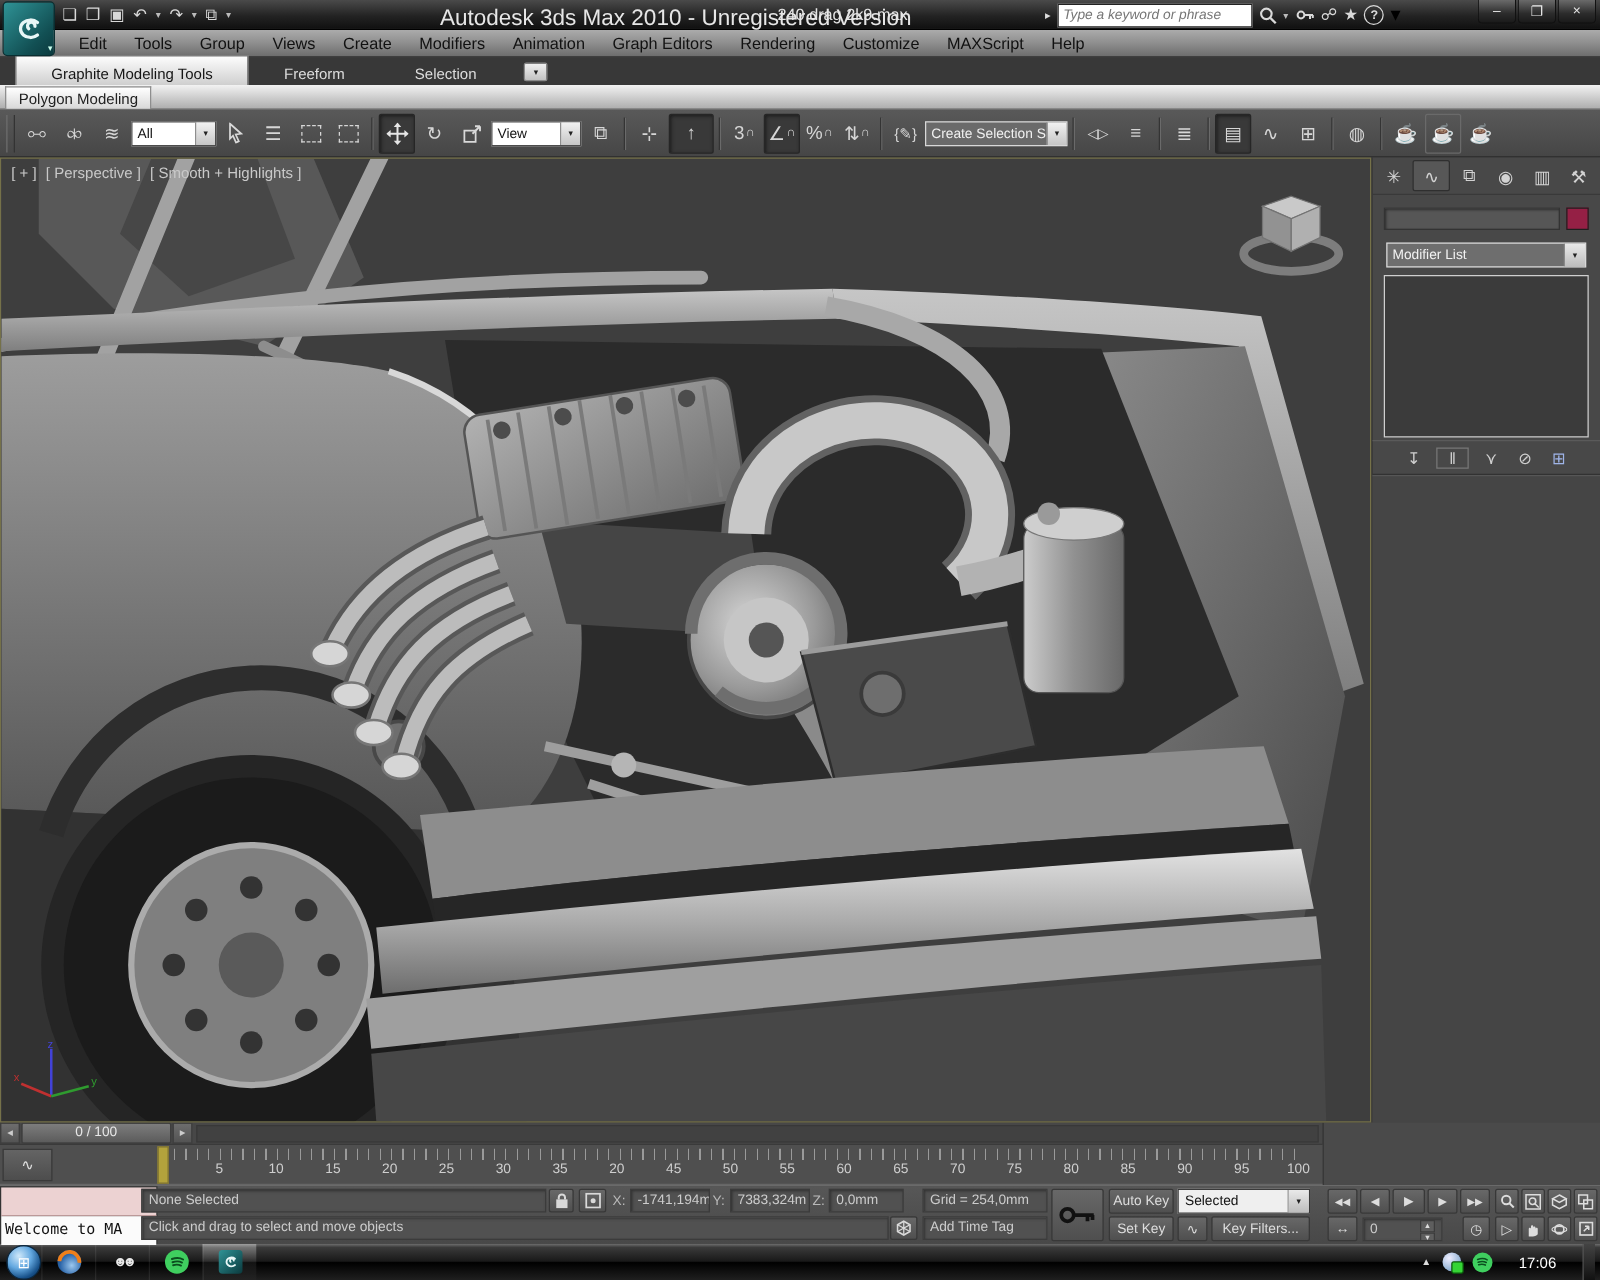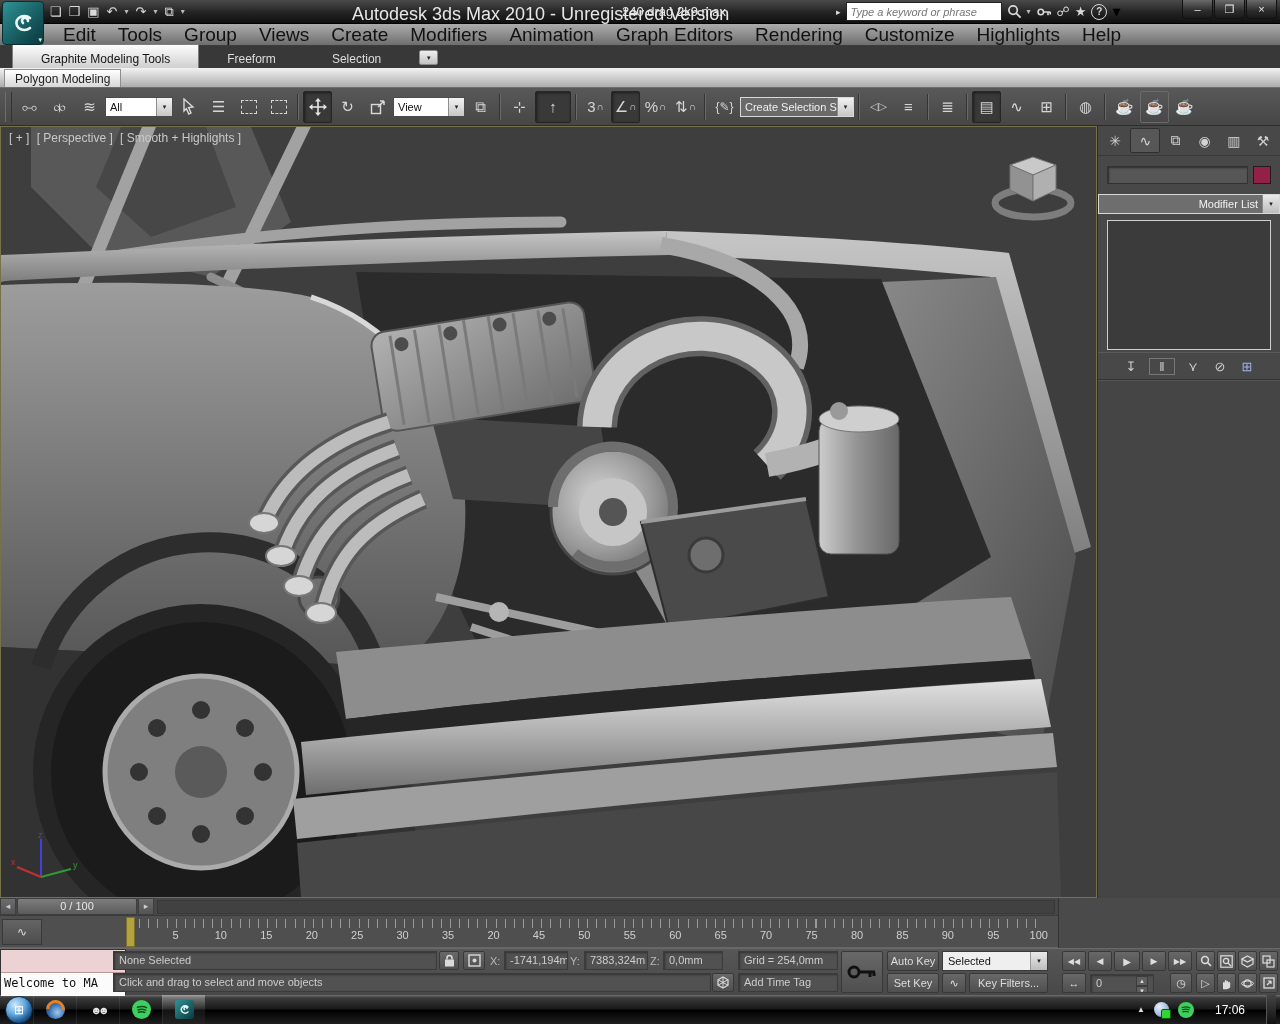--- a/index.html
+++ b/index.html
@@ -28,21 +28,21 @@
   .help-circ{width:14px;height:14px;border:1.5px solid #d9d9d9;border-radius:50%;font-size:10px;
              display:inline-flex;align-items:center;justify-content:center;color:#d9d9d9;font-weight:bold;}
   .win-controls{position:absolute;right:3px;top:0;display:flex;gap:1px;}
   .win-btn{width:29px;height:18px;background:linear-gradient(#6a6a6a,#2c2c2c 60%,#1a1a1a);
            border:1px solid #111;border-top:none;border-radius:0 0 4px 4px;color:#e8e8e8;
            font-size:11px;display:flex;align-items:center;justify-content:center;}
 
   
   .menubar{height:22px;background:linear-gradient(#ababab,#8e8e8e 50%,#6d6d6d);
            display:flex;align-items:center;padding-left:52px;border-bottom:1px solid #3c3c3c;box-sizing:border-box;}
-  .menu-item{padding:0 11px;font-size:19px;color:#111;line-height:21px;}
+  .menu-item{padding:0 11px;font-size:13px;color:#111;line-height:21px;}
 
   
   .ribbon-tabs{height:22px;background:#383838;display:flex;align-items:flex-end;padding-left:12px;box-sizing:border-box;}
   .rtab{padding:7px 28px 2px;font-size:12px;color:#ddd;}
   .rtab.active{background:linear-gradient(#fdfdfd,#cfcfcf);color:#151515;border:1px solid #7d7d7d;border-bottom:none;}
   .rtab-arrow{width:17px;height:13px;margin:0 0 3px 10px;background:linear-gradient(#efefef,#c2c2c2);
               border:1px solid #8a8a8a;border-radius:2px;font-size:7px;color:#222;
               display:flex;align-items:center;justify-content:center;}
   .panelbar{height:20px;background:linear-gradient(#f2f2f2,#adadad);display:flex;align-items:flex-end;box-sizing:border-box;border-bottom:1px solid #6e6e6e;}
   .panel-tab{margin-left:4px;padding:2px 10px 1px;font-size:12px;color:#222;
@@ -77,22 +77,22 @@
 
   
   .command-panel{width:183px;background:#484848;border-left:1px solid #2c2c2c;
                  display:flex;flex-direction:column;box-sizing:border-box;}
   .cp-tabs{display:flex;height:27px;align-items:center;padding:1px 3px;gap:1px;border-bottom:1px solid #393939;}
   .cp-tab{flex:1;height:23px;display:flex;align-items:center;justify-content:center;color:#d2d2d2;font-size:14px;}
   .cp-tab.active{background:#575757;border:1px solid #2f2f2f;border-radius:2px;}
   .cp-name-row{display:flex;gap:5px;padding:10px 9px 4px;align-items:center;}
   .cp-name-field{flex:1;height:16px;background:#565656;border:1px solid #333;box-shadow:inset 1px 1px 2px #2e2e2e;}
   .cp-swatch{width:16px;height:16px;background:#952045;border:1px solid #1e1e1e;}
-  .cp-modlist{margin:6px 0 4px;height:18px;display:flex;align-items:center;
-              background:#6e6e6e;border:1px solid #d8d8d8;text-align:right;}
+  .cp-modlist{margin:6px 11px 4px;height:18px;display:flex;align-items:center;
+              background:#6e6e6e;border:1px solid #d8d8d8;}
   .cp-modlist .cval{flex:1;font-size:11px;color:#f2f2f2;padding:0 4px;}
   .cp-modlist .carrow{width:16px;height:100%;background:linear-gradient(#e9e9e9,#bdbdbd);border-left:1px solid #888;
                       font-size:7px;color:#222;display:flex;align-items:center;justify-content:center;}
   .cp-stack{margin:2px 9px;height:128px;background:#3b3b3b;border:1px solid #cfcfcf;}
   .cp-stacktools{display:flex;align-items:center;justify-content:center;gap:9px;height:26px;
                  border-top:1px solid #5a5a5a;border-bottom:1px solid #323232;color:#cfcfcf;font-size:13px;}
   .cp-stacktools .st{min-width:18px;text-align:center;}
   .cp-stacktools .framed{border:1px solid #777;padding:0 3px;}
   .cp-stacktools .blue{color:#9fb4e8;}
   .cp-rollout{flex:1;background:#454545;border-top:1px solid #565656;}
@@ -218,21 +218,21 @@
     <span class="menu-item">Edit</span>
     <span class="menu-item">Tools</span>
     <span class="menu-item">Group</span>
     <span class="menu-item">Views</span>
     <span class="menu-item">Create</span>
     <span class="menu-item">Modifiers</span>
     <span class="menu-item">Animation</span>
     <span class="menu-item">Graph Editors</span>
     <span class="menu-item">Rendering</span>
     <span class="menu-item">Customize</span>
-    <span class="menu-item">Highlights</span>
+    <span class="menu-item">MAXScript</span>
     <span class="menu-item">Help</span>
   </div>
 
   <div class="ribbon-tabs">
     <span class="rtab active">Graphite Modeling Tools</span>
     <span class="rtab">Freeform</span>
     <span class="rtab">Selection</span>
     <span class="rtab-arrow">▾</span>
   </div>
   <div class="panelbar">

